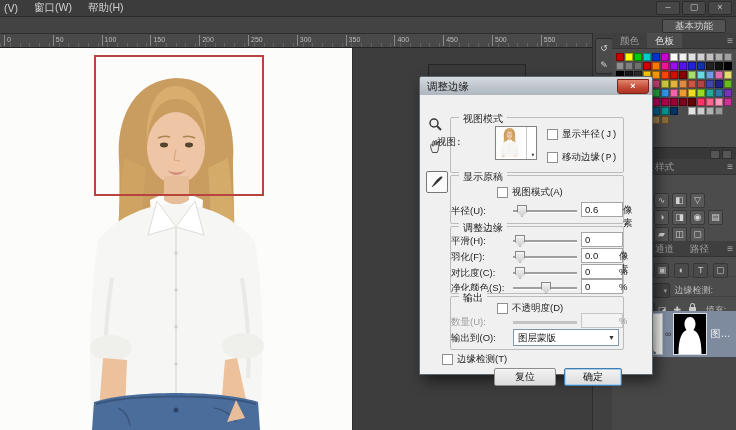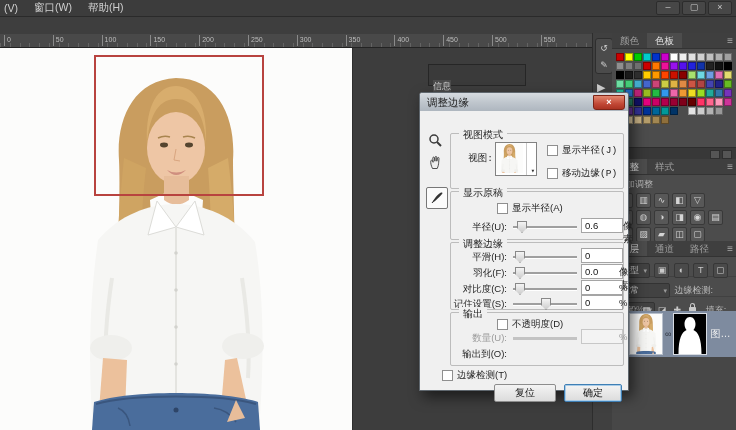--- a/index.html
+++ b/index.html
@@ -55,33 +55,33 @@
   .mini-lock::before{content:"";position:absolute;top:-4px;left:1px;width:3px;height:3px;border:1px solid #c9c9c9;border-bottom:none;border-radius:3px 3px 0 0;}
   .layer-row{position:absolute;left:0;top:70px;width:124px;height:46px;background:var(--layer-selected,#7e8b9f);display:flex;align-items:center;}
   .eye{width:8px;height:6px;border-radius:50%;background:#e8e8e8;margin:0 4px 0 5px;position:relative;}
   .eye::after{content:"";position:absolute;left:2.5px;top:1.5px;width:3px;height:3px;border-radius:50%;background:#333;}
   .l-thumb{width:32px;height:40px;background:#fff;border:1px solid #b8c0cc;overflow:hidden;}
   .link-icon{font-size:9px;color:#2e3440;margin:0 2px;}
   .mask-thumb{width:32px;height:40px;border:1px solid #d8dce2;overflow:hidden;background:#000;}
   .layer-name{font-size:10px;color:#f0f0f0;margin-left:3px;width:22px;white-space:nowrap;overflow:hidden;text-overflow:ellipsis;}
   .layers-filler{position:absolute;left:612px;top:357px;width:124px;height:73px;background:#474747;}
   
-  .dialog{position:absolute;left:419px;top:92px;width:208px;height:297px;z-index:10;border:1px solid #5f676e;border-radius:3px 3px 0 0;box-shadow:4px 6px 14px rgba(0,0,0,.55);background:var(--dialog-bg,#f0f0f0);}
+  .dialog{position:absolute;left:419px;top:76px;width:208px;height:297px;z-index:10;border:1px solid #5f676e;border-radius:3px 3px 0 0;box-shadow:4px 6px 14px rgba(0,0,0,.55);background:var(--dialog-bg,#f0f0f0);padding-left:24px;}
   .d-title{position:absolute;left:0;top:0;right:0;height:18px;border-radius:2px 2px 0 0;background:linear-gradient(#d6dbe0,#bec5cc 55%,#aeb6bf);border-bottom:1px solid #8a949c;}
   .d-title-text{position:absolute;left:7px;top:3px;font-size:10.5px;color:#1d1d1d;}
   .d-close{position:absolute;right:3px;top:2px;width:30px;height:13px;line-height:12px;text-align:center;background:linear-gradient(#e2876f,#c24836 60%,#aa3322);border:1px solid #7e2417;border-radius:0 0 3px 3px;color:#fff;font-size:9px;font-weight:bold;}
   .d-body{position:absolute;left:0;top:18px;right:0;bottom:0;background:var(--dialog-bg,#f0f0f0);}
   .tool-icon{position:absolute;left:8px;width:16px;height:16px;}
   .brush-btn{position:absolute;left:6px;top:76px;width:20px;height:20px;background:#fbfbfb;border:1px solid #777;border-radius:2px;display:flex;align-items:center;justify-content:center;}
   .grp{position:absolute;left:30px;width:172px;border:1px solid #bcbcbc;border-radius:2px;}
   .grp-label{position:absolute;left:8px;top:-6px;background:var(--dialog-bg,#f0f0f0);padding:0 4px;font-size:10px;color:#1e1e1e;}
   .g1{top:22px;height:54px;font-family:Liberation Mono, monospace;} .g2{top:80px;height:47px;} .g3{top:131px;height:66px;} .g4{top:201px;height:52px;}
   .cb{position:absolute;display:flex;align-items:center;gap:4px;font-size:9.5px;color:#1e1e1e;white-space:nowrap;}
   .cb i{width:9px;height:9px;background:#fff;border:1px solid #8f8f8f;flex:none;}
-  .row-label{position:absolute;font-size:9.5px;color:#1e1e1e;text-align:right;width:56px;white-space:nowrap;}
+  .row-label{position:absolute;font-size:9.5px;color:#1e1e1e;text-align:left;width:56px;white-space:nowrap;}
   .row-label.dim{color:#9a9a9a;}
   .groove{position:absolute;height:2px;background:#9f9f9f;border-bottom:1px solid #fff;}
   .groove.dim{background:#c3c3c3;height:3px;border-bottom:none;}
   .thumb{position:absolute;width:8px;height:10px;background:linear-gradient(#f4f4f4,#cdcdcd);border:1px solid #888;clip-path:polygon(0 0,100% 0,100% 58%,50% 100%,0 58%);}
   .vbox{position:absolute;width:34px;height:13px;background:#fff;border:1px solid #a5a5a5;font-size:9.5px;line-height:13px;padding:0 3px;color:#111;}
   .vbox.dim{background:#f3f3f3;border-color:#c7c7c7;color:#9a9a9a;}
   .unit{position:absolute;font-size:9.5px;color:#1e1e1e;}
   .unit.dim{color:#9a9a9a;}
   .view-thumb{position:absolute;left:44px;top:8px;width:40px;height:32px;background:#fff;border:1px solid #828282;}
   .view-thumb .vt-arrow{position:absolute;right:1px;bottom:0;font-size:7px;color:#333;}
@@ -146,20 +146,23 @@
         <span class="menu-item">窗口(W)</span>
         <span class="menu-item">帮助(H)</span>
       </div>
     <div class="win-controls">
       <span class="win-btn">–</span>
       <span class="win-btn">▢</span>
       <span class="win-btn">×</span>
     </div>
   </div>
 
+  <div class="optionsbar">
+    <div class="workspace-btn">基本功能</div>
+  </div>
 
   <div class="ruler">
       <span class="tick" style="left: 4px;">0</span>
       <span class="tick" style="left: 52.8px;">50</span>
       <span class="tick" style="left: 101.6px;">100</span>
       <span class="tick" style="left: 150.4px;">150</span>
       <span class="tick" style="left: 199.2px;">200</span>
       <span class="tick" style="left: 248px;">250</span>
       <span class="tick" style="left: 296.8px;">300</span>
       <span class="tick" style="left: 345.6px;">350</span>
@@ -429,21 +432,21 @@
         <span class="cb" style="left:96px;top:33px">
             <i></i>
             <span>移动边缘(P)</span>
           </span>
       </div>
 
       <div class="grp g2">
         <span class="grp-label">显示原稿</span>
         <span class="cb" style="left:46px;top:10px">
             <i></i>
-            <span>显示半径(A)</span>
+            <span>视图模式(A)</span>
           </span>
         <span class="row-label" style="left:0px;top:29px">半径(U):</span>
         <span class="groove" style="left:62px;top:34px;width:64px"></span>
         <span class="thumb" style="left:66px;top:29px"></span>
         <span class="vbox" style="left:130px;top:26px">0.6</span>
         <span class="unit" style="left:172px;top:28px">像素</span>
       </div>
 
       <div class="grp g3">
         <span class="grp-label">调整边缘</span>
@@ -458,38 +461,39 @@
         <span class="thumb" style="left:64px;top:24px"></span>
         <span class="vbox" style="left:130px;top:21px">0.0</span>
         <span class="unit" style="left:168px;top:23px">像素</span>
 
         <span class="row-label" style="left:0;top:40px">对比度(C):</span>
         <span class="groove" style="left:62px;top:45px;width:64px"></span>
         <span class="thumb" style="left:64px;top:40px"></span>
         <span class="vbox" style="left:130px;top:37px">0</span>
         <span class="unit" style="left:168px;top:39px">%</span>
 
-        <span class="row-label" style="left:0;top:55px">记住设置(S):</span>
+        <span class="row-label" style="left:0;top:55px">净化颜色(S):</span>
         <span class="groove" style="left:62px;top:60px;width:64px"></span>
         <span class="thumb" style="left:90px;top:55px"></span>
         <span class="vbox" style="left:130px;top:52px">0</span>
         <span class="unit" style="left:168px;top:54px">%</span>
       </div>
 
       <div class="grp g4">
         <span class="grp-label">输出</span>
         <span class="cb" style="left:46px;top:5px">
             <i></i>
             <span>不透明度(D)</span>
           </span>
         <span class="row-label dim" style="left:0;top:19px">数量(U):</span>
         <span class="groove dim" style="left:62px;top:24px;width:64px"></span>
         <span class="vbox dim" style="left:130px;top:16px"></span>
         <span class="unit dim" style="left:168px;top:18px">%</span>
         <span class="row-label" style="left:0;top:35px">输出到(O):</span>
+        <span class="dd" style="left:62px;top:32px;width:86px"><span>图层蒙版</span><i>▼</i></span>
       </div>
 
       <span class="cb" style="left:22px;top:258px">
           <i></i>
           <span>边缘检测(T)</span>
         </span>
 
       <span class="dbtn" style="left:74px;top:273px;width:60px">复位</span>
       <span class="dbtn primary" style="left:144px;top:273px;width:56px">确定</span>
     </div>

